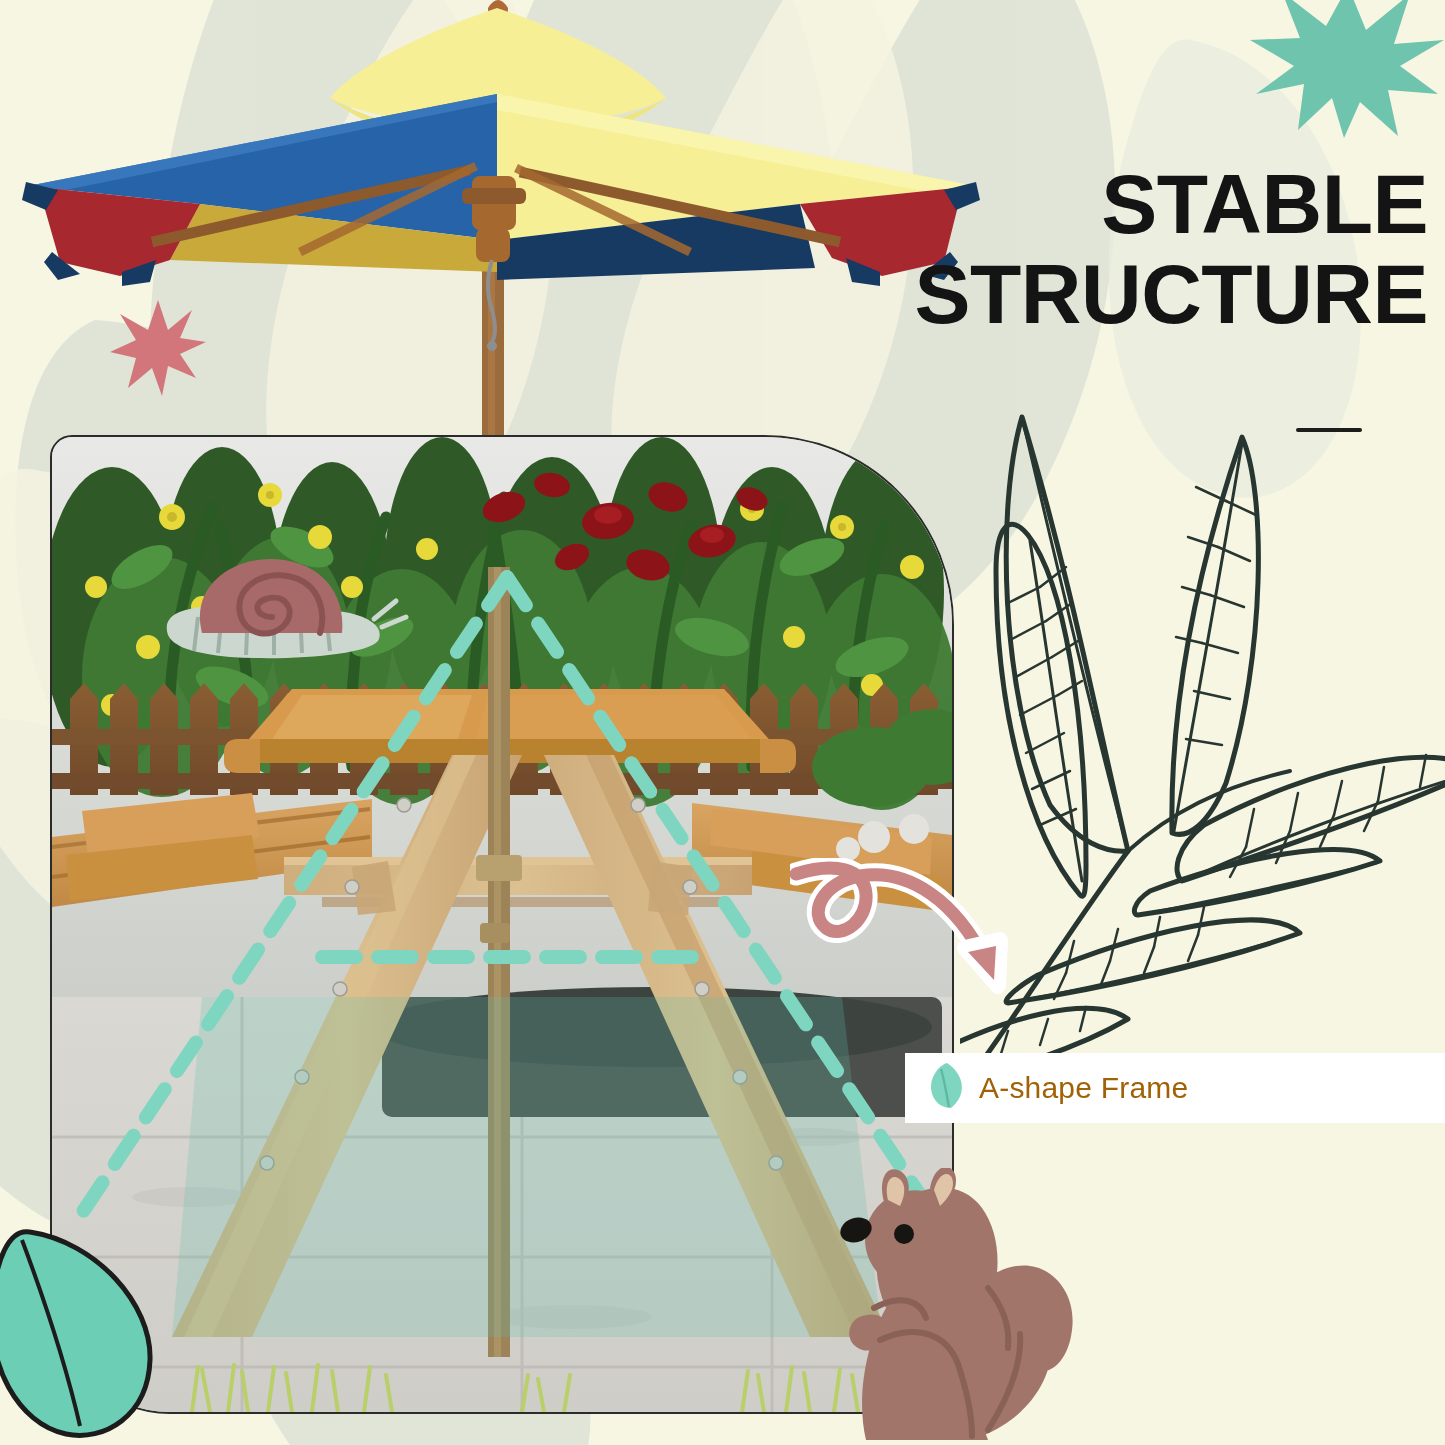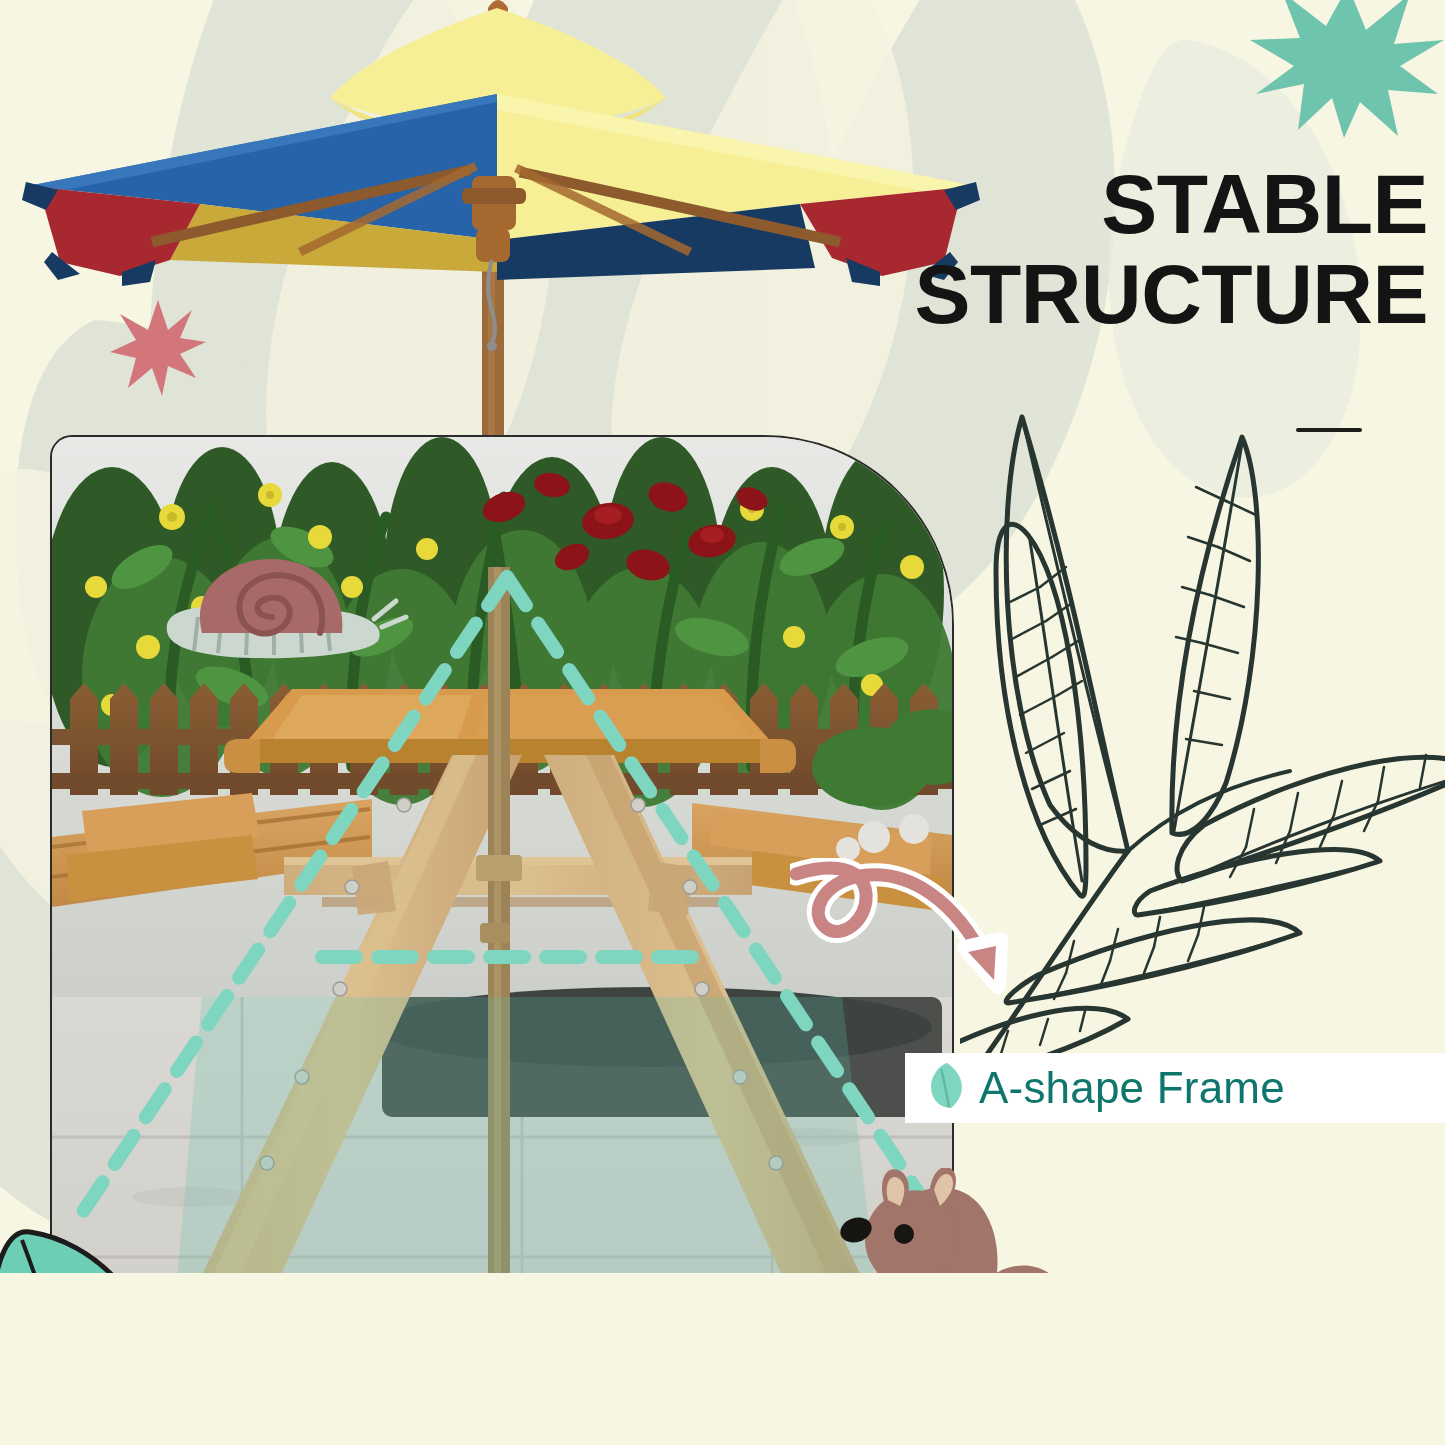--- a/index.html
+++ b/index.html
@@ -1,21 +1,21 @@
 <!DOCTYPE html>
 <html><head>
 <meta charset="utf-8">
 <style>
   html,body{margin:0;padding:0;}
   body{
     width:1445px;height:1445px;overflow:hidden;
     font-family:"Liberation Sans",sans-serif;
     background:#f7f6e3;
   }
-  #stage{position:relative;width:1445px;height:1273px;overflow:hidden;background:#f7f6e3;}
+  #stage{position:relative;width:1445px;height:1445px;overflow:hidden;background:#f7f6e3;}
 
   
   .bg-layer{position:absolute;inset:0;overflow:hidden;pointer-events:none;}
 
   
   #headline{
     position:absolute;left:838px;top:160px;width:590px;
     text-align:right;
     font-size:84px;line-height:1.07;font-weight:700;
     letter-spacing:-0.5px;
@@ -41,21 +41,21 @@
 
   
   #badge{
     position:absolute;left:905px;top:1053px;width:540px;height:70px;
     background:#ffffff;
     display:flex;align-items:center;
     padding-left:22px;box-sizing:border-box;
     gap:12px;
   }
   #badge .badge-text{
-    font-size:44px;color:#0f766e;letter-spacing:0.2px;white-space:nowrap;
+    font-size:30px;color:#a16207;letter-spacing:0.2px;white-space:nowrap;
   }
   .leafglyph{flex:0 0 auto;}
 
   
   .abs{position:absolute;}
 </style>
 </head>
 <body>
 
 <div id="stage">

